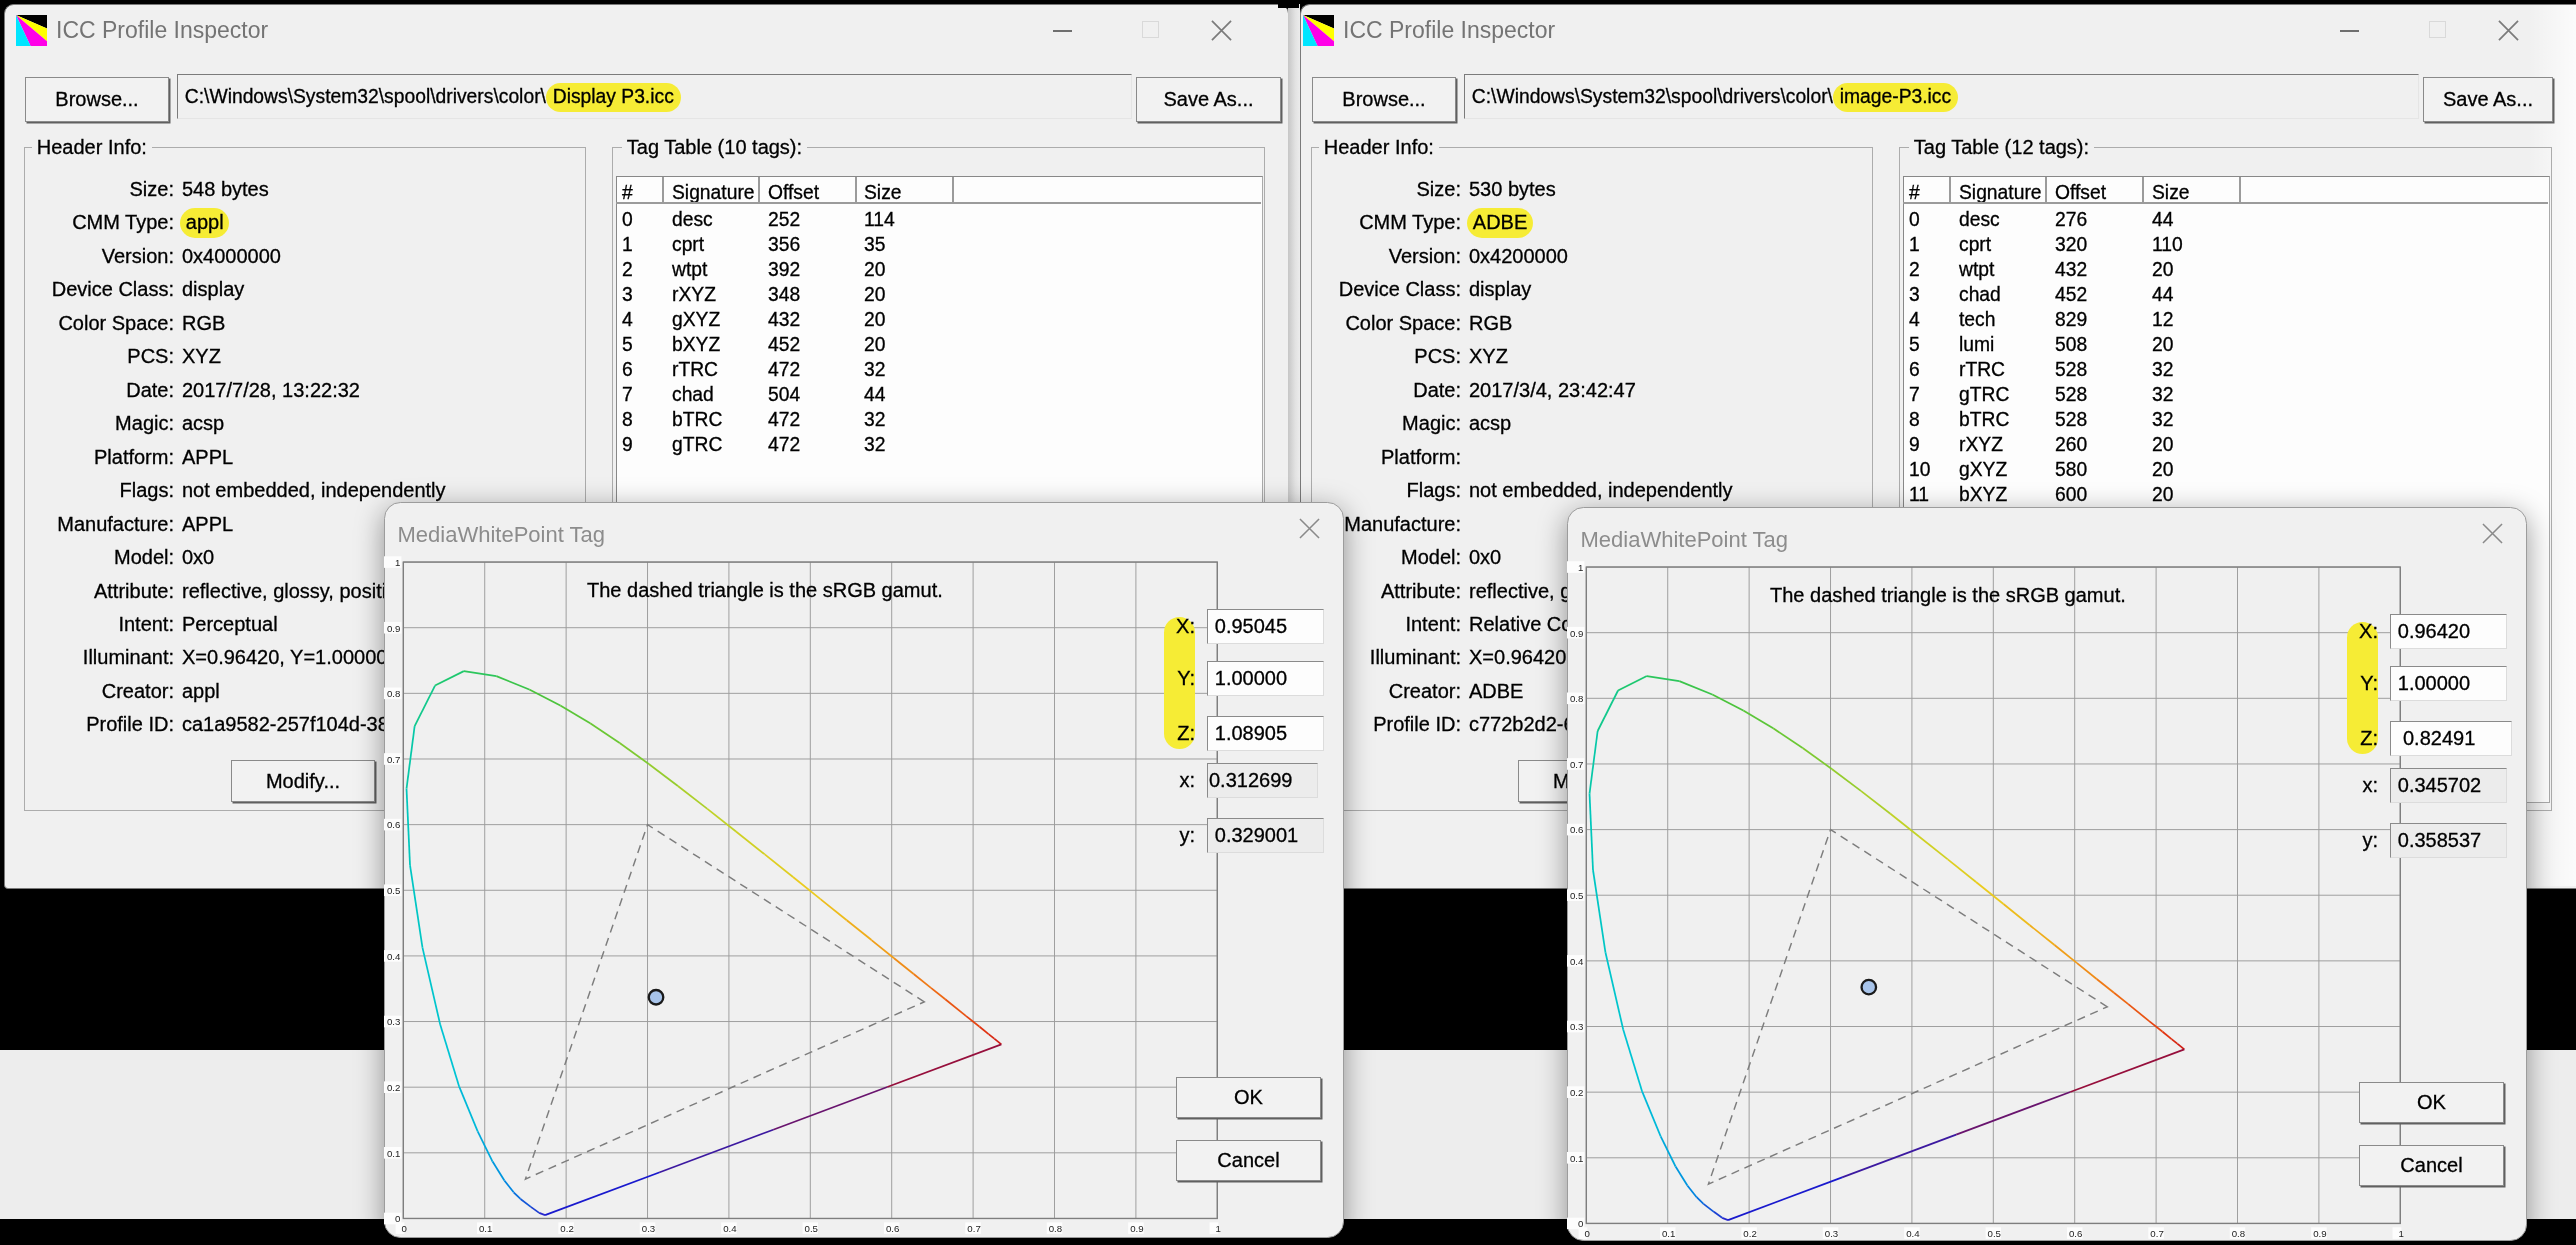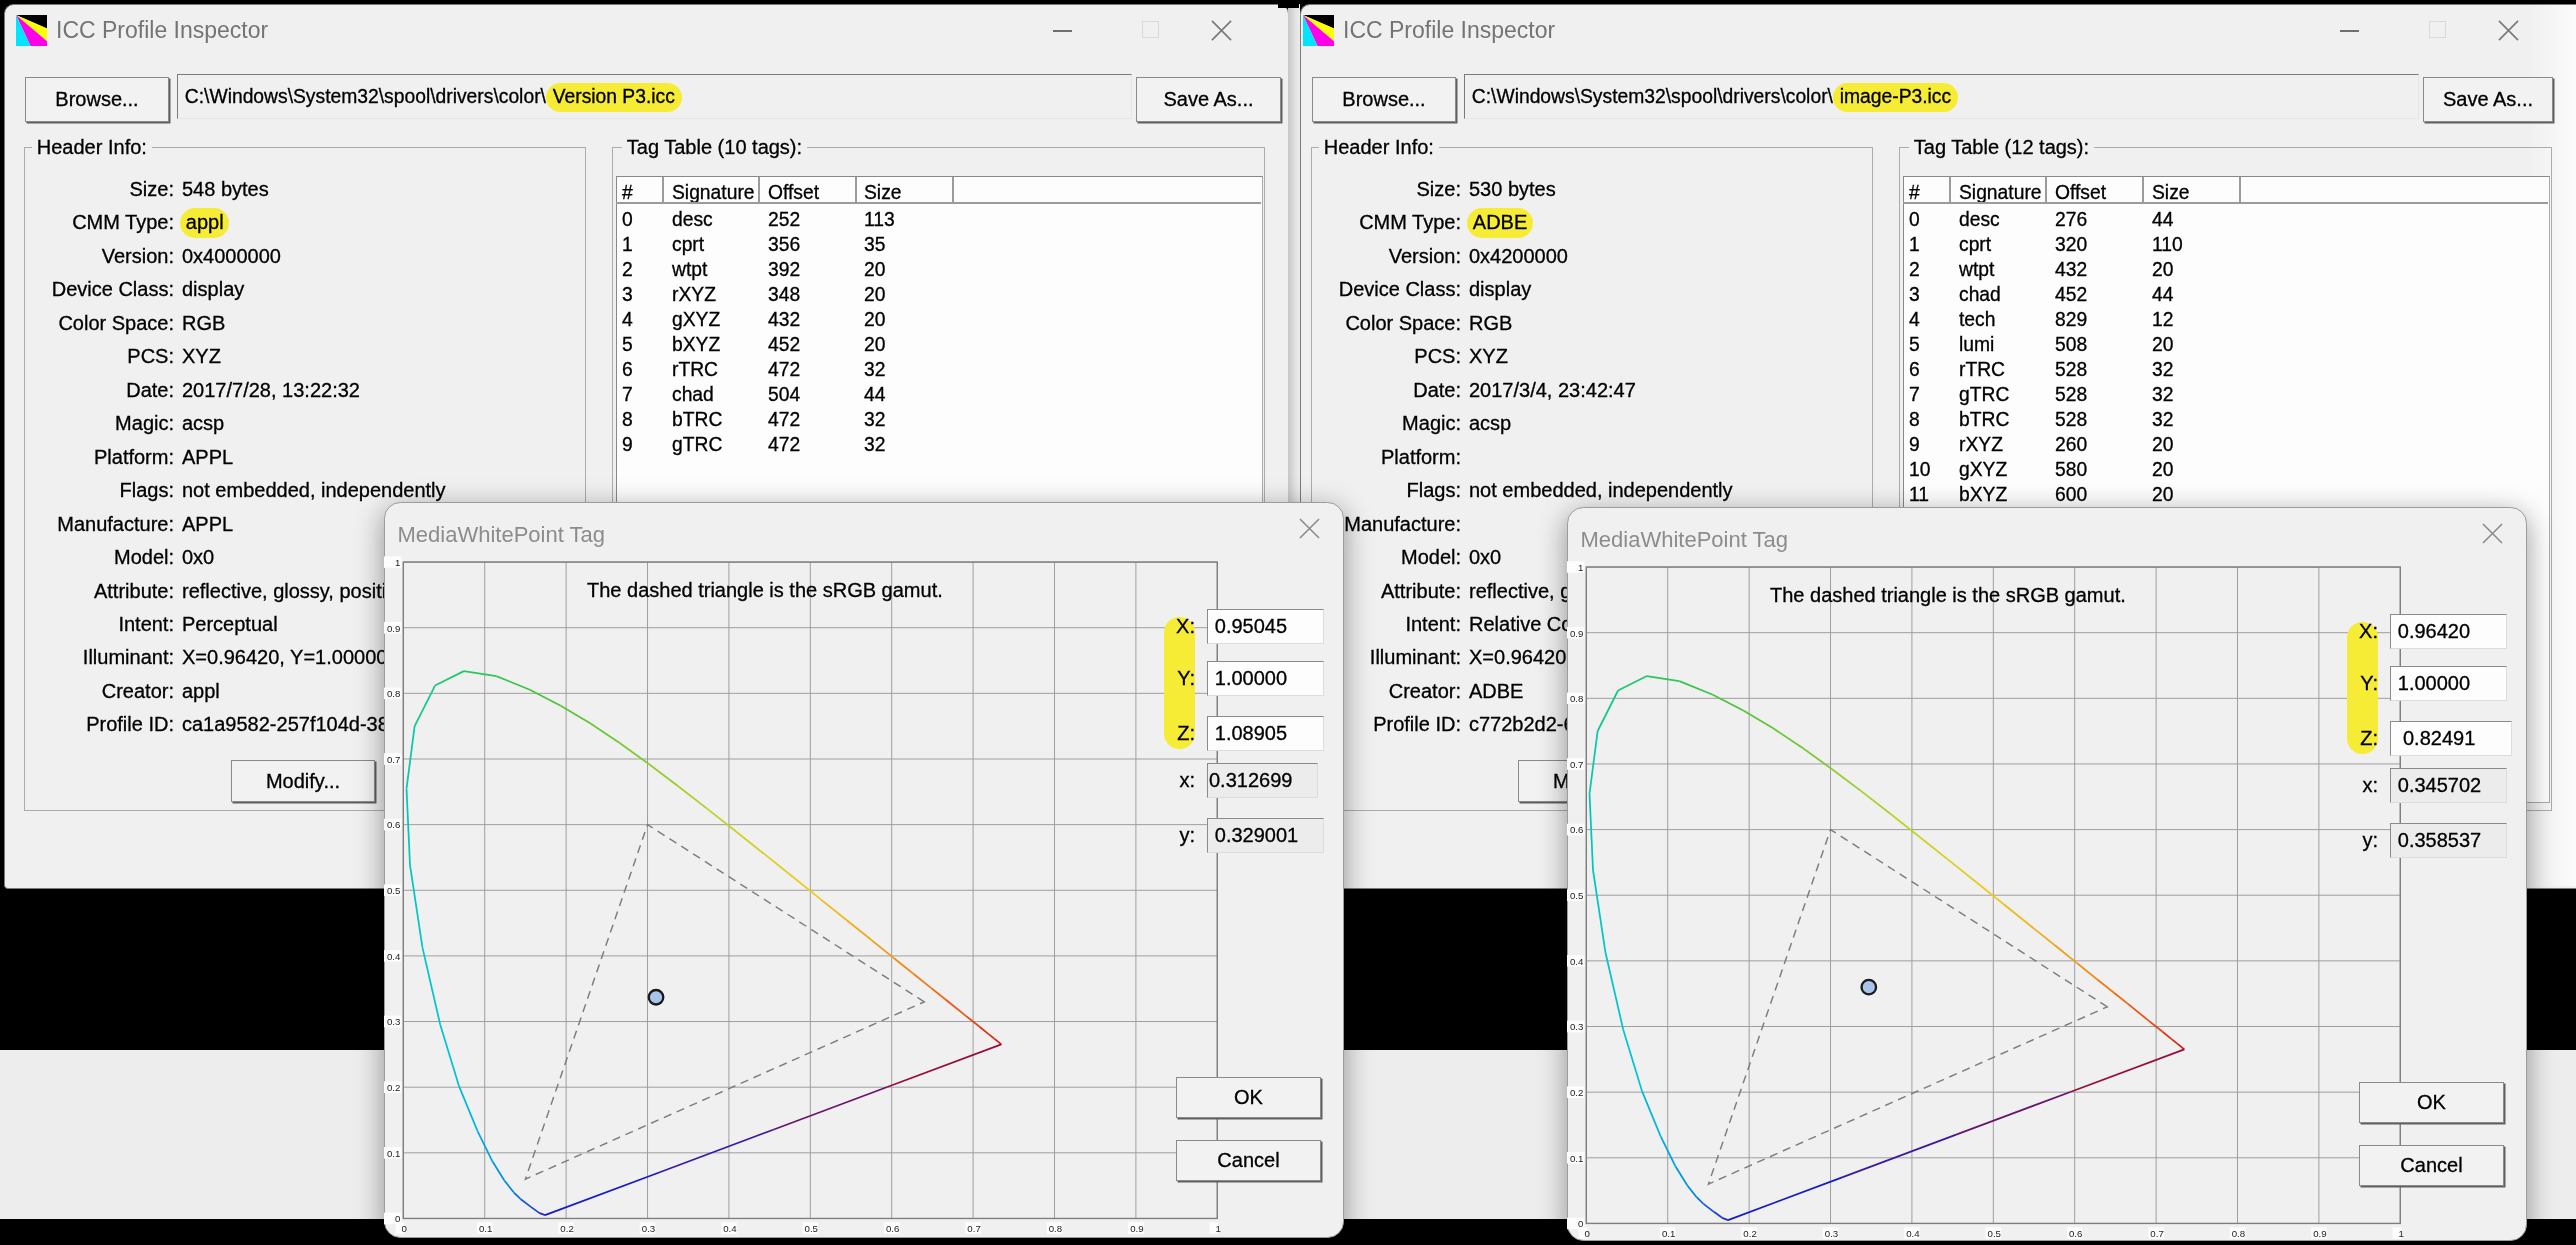--- a/index.html
+++ b/index.html
@@ -8,21 +8,21 @@
     <polygon points="0,0 32,27 32,32 15,32" fill="#ff00e8"></polygon>
     <polygon points="0,0 15,32 0,32" fill="#00e5ff"></polygon>
   </svg>
 <div class="wt" style="position:absolute;left:56px;top:17.4px;color:#747474">ICC Profile Inspector</div>
 <div style="position:absolute;left:1053px;top:30px;width:19.3px;height:2.4px;background:#6f6f6f"></div>
 <div style="position:absolute;left:1142px;top:21px;width:14.5px;height:14.5px;border:1.9px solid #d9d9d9"></div>
 <svg style="position:absolute;left:1211px;top:20.3px" width="21" height="21" viewBox="0 0 22 22">
     <path d="M1 1L21 21M21 1L1 21" stroke="#7b7b7b" stroke-width="1.8"></path>
   </svg>
 <div class="btn" style="left:25px;top:77px;width:142px;height:43px">Browse...</div>
-<div class="sunk t23" style="left:177px;top:74px;width:946px;height:43px;line-height:43px;padding-left:6.8px;white-space:nowrap;overflow:hidden;font-size:19.3px">C:\Windows\System32\spool\drivers\color\<span class="hl">Version P3.icc</span></div>
+<div class="sunk t23" style="left:177px;top:74px;width:946px;height:43px;line-height:43px;padding-left:6.8px;white-space:nowrap;overflow:hidden;font-size:19.3px">C:\Windows\System32\spool\drivers\color\<span class="hl">Display P3.icc</span></div>
 <div class="btn" style="left:1136px;top:77px;width:143px;height:43px">Save As...</div>
 <div class="grp" style="left:24px;top:147px;width:560px;height:662px"></div>
 <div class="glab" style="left:32px;top:136px">Header Info:</div>
 <div class="grp" style="left:612px;top:147px;width:651px;height:662px"></div>
 <div class="glab" style="left:622px;top:136px">Tag Table (10 tags):</div>
 <div class="t23" style="position:absolute;left:0px;top:175px;width:174px;text-align:right;line-height:29px">Size:</div>
 <div class="t23" style="position:absolute;left:182px;top:175px;line-height:29px;white-space:nowrap">548 bytes</div>
 <div class="t23" style="position:absolute;left:0px;top:208px;width:174px;text-align:right;line-height:29px">CMM Type:</div>
 <div class="t23" style="position:absolute;left:180px;top:208px;line-height:29px"><span class="hl2">appl</span></div>
 <div class="t23" style="position:absolute;left:0px;top:242px;width:174px;text-align:right;line-height:29px">Version:</div>
@@ -62,21 +62,21 @@
 <div class="t19" style="position:absolute;left:768px;top:180px;line-height:25px">Offset</div>
 <div class="t19" style="position:absolute;left:864px;top:180px;line-height:25px">Size</div>
 <div style="position:absolute;left:662px;top:177px;width:1.5px;height:25px;background:#9b9b9b"></div>
 <div style="position:absolute;left:758px;top:177px;width:1.5px;height:25px;background:#9b9b9b"></div>
 <div style="position:absolute;left:855px;top:177px;width:1.5px;height:25px;background:#9b9b9b"></div>
 <div style="position:absolute;left:952px;top:177px;width:1.5px;height:25px;background:#9b9b9b"></div>
 <div style="position:absolute;left:616px;top:202px;width:645px;height:1.5px;background:#9b9b9b"></div>
 <div class="t19" style="position:absolute;left:622px;top:206px;line-height:27px">0</div>
 <div class="t19" style="position:absolute;left:672px;top:206px;line-height:27px">desc</div>
 <div class="t19" style="position:absolute;left:768px;top:206px;line-height:27px">252</div>
-<div class="t19" style="position:absolute;left:864px;top:206px;line-height:27px">113</div>
+<div class="t19" style="position:absolute;left:864px;top:206px;line-height:27px">114</div>
 <div class="t19" style="position:absolute;left:622px;top:231px;line-height:27px">1</div>
 <div class="t19" style="position:absolute;left:672px;top:231px;line-height:27px">cprt</div>
 <div class="t19" style="position:absolute;left:768px;top:231px;line-height:27px">356</div>
 <div class="t19" style="position:absolute;left:864px;top:231px;line-height:27px">35</div>
 <div class="t19" style="position:absolute;left:622px;top:256px;line-height:27px">2</div>
 <div class="t19" style="position:absolute;left:672px;top:256px;line-height:27px">wtpt</div>
 <div class="t19" style="position:absolute;left:768px;top:256px;line-height:27px">392</div>
 <div class="t19" style="position:absolute;left:864px;top:256px;line-height:27px">20</div>
 <div class="t19" style="position:absolute;left:622px;top:281px;line-height:27px">3</div>
 <div class="t19" style="position:absolute;left:672px;top:281px;line-height:27px">rXYZ</div>

